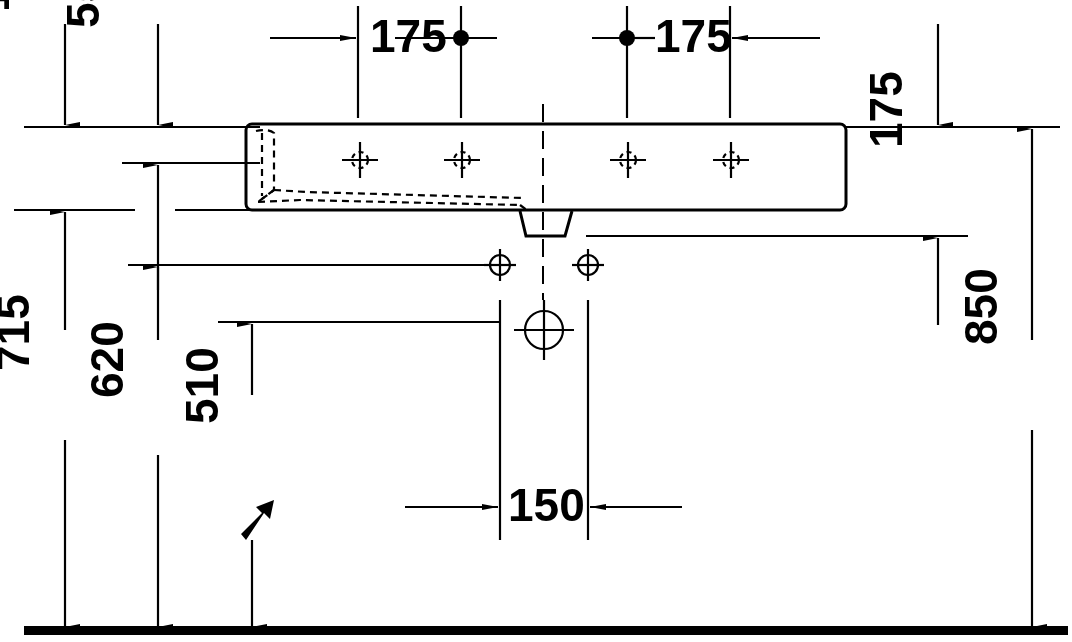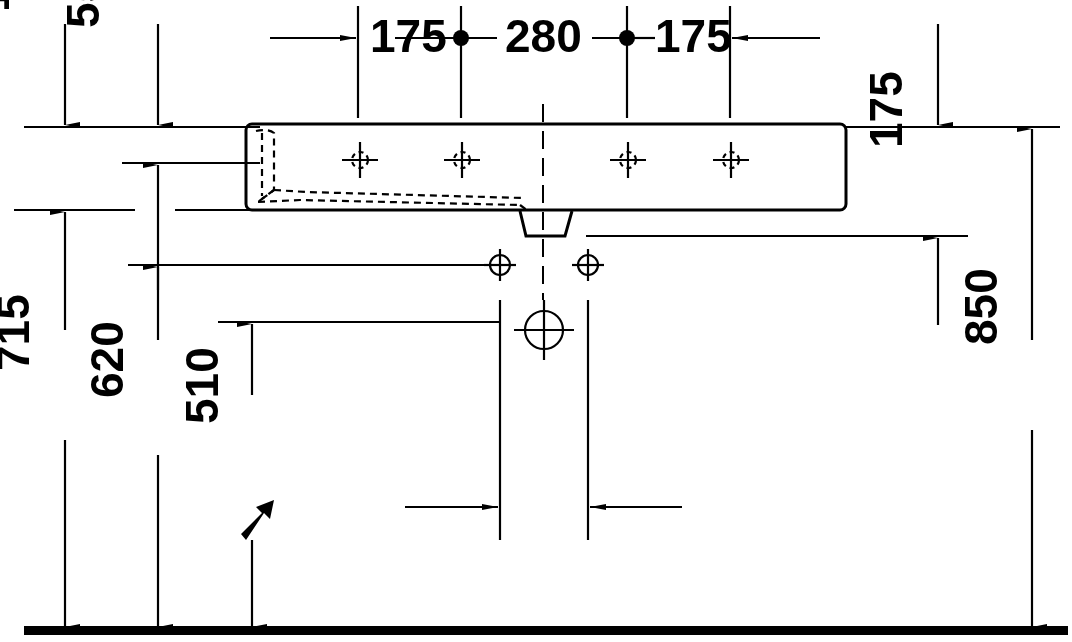--- a/index.html
+++ b/index.html
@@ -166,28 +166,28 @@
 
     <rect x="24" y="626" width="1044" height="9" fill="#000"></rect>
   </svg>
 
   <div class="lbl vert" style="left:16px;top:12px;font-size:46px;">135</div>
 
   <div class="lbl vert" style="left:106px;top:28px;font-size:46px;">55</div>
 
   <div class="lbl" style="left:370px;top:13px;font-size:46px;">175</div>
 
-  <div class="lbl" style="left:505px;top:13px;font-size:46px;">280</div>
 
   <div class="lbl" style="left:655px;top:13px;font-size:46px;">175</div>
 
   <div class="lbl vert" style="left:909px;top:148px;font-size:46px;">175</div>
 
   <div class="lbl vert" style="left:1004px;top:345px;font-size:46px;">850</div>
 
   <div class="lbl vert" style="left:36px;top:371px;font-size:46px;">715</div>
 
   <div class="lbl vert" style="left:130px;top:398px;font-size:46px;">620</div>
 
   <div class="lbl vert" style="left:225px;top:424px;font-size:46px;">510</div>
 
+  <div class="lbl" style="left:508px;top:482px;font-size:46px;">150</div>
 
 </div>
 
 </body></html>

